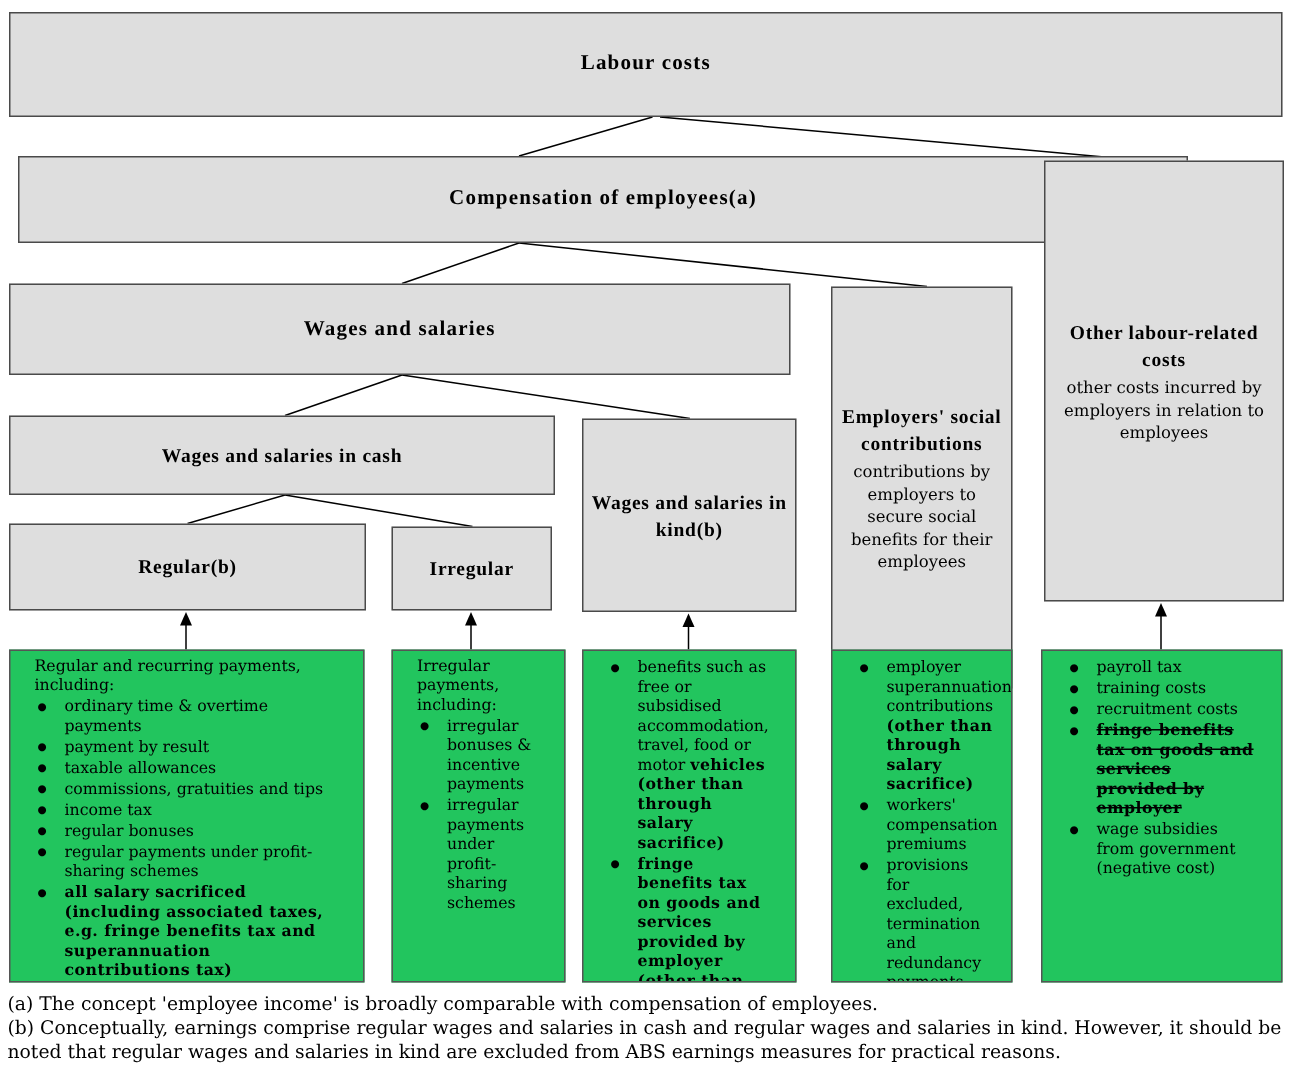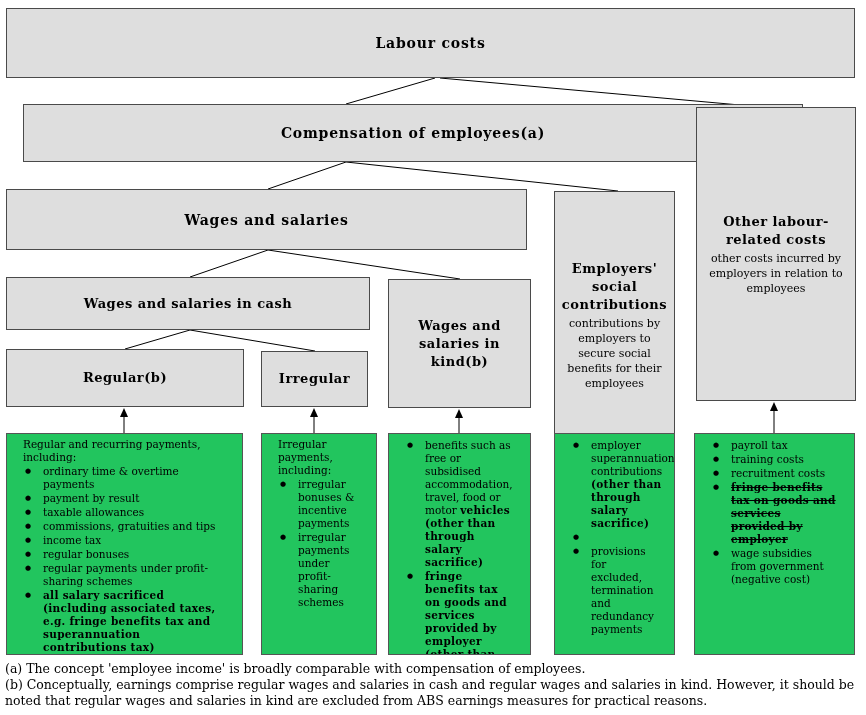--- a/index.html
+++ b/index.html
@@ -28,20 +28,21 @@
     align-items: center;
     justify-content: center;
     text-align: center;
   }
   .node-title {
     font-weight: bold;
     font-size: 14px;
     letter-spacing: 0.8px;
     line-height: 18px;
     padding: 0 4px;
+    font-family: Liberation Serif, serif;
   }
   .node-title.sm { font-size: 13px; letter-spacing: 0.5px; }
   .node-desc {
     font-size: 11px;
     line-height: 15px;
     padding: 2px 6px 0 6px;
   }
   .detail {
     position: absolute;
     background: #22c55e;
@@ -101,21 +102,21 @@
       <polygon points="459,409 455,418 463,418"></polygon>
       <polygon points="614,402 610,411 618,411"></polygon>
       <polygon points="774,402 770,411 778,411"></polygon>
     </g>
   </svg>
 
   <div class="node" style="left:6px; top:8px; width:849px; height:70px;">
     <div class="node-title">Labour costs</div>
   </div>
 
-  <div class="node" style="left:23px; top:104px; width:780px; height:58px;">
+  <div class="node" style="left:12px; top:104px; width:780px; height:58px;">
     <div class="node-title">Compensation of employees(a)</div>
   </div>
 
   <div class="node" style="left:6px; top:189px; width:521px; height:61px;">
     <div class="node-title">Wages and salaries</div>
   </div>
 
   <div class="node" style="left:696px; top:107px; width:160px; height:294px;">
     <div class="node-title sm">Other labour-related costs</div>
     <div class="node-desc">other costs incurred by employers in relation to employees</div>
@@ -210,20 +211,21 @@
 
   <div class="detail" style="left:554px; top:433px; width:121px; height:222px;">
 
     <ul>
         <li>
           <span class="blt">●</span>
           <span class="txt">employer superannuation contributions <span class="bold">(other than through salary sacrifice)</span></span>
         </li>
         <li>
           <span class="blt">●</span>
+          <span class="txt">workers' compensation premiums</span>
         </li>
         <li>
           <span class="blt">●</span>
           <span class="txt">provisions for excluded, termination and redundancy payments</span>
         </li>
       </ul>
   </div>
 
   <div class="detail" style="left:694px; top:433px; width:161px; height:222px;">
 

